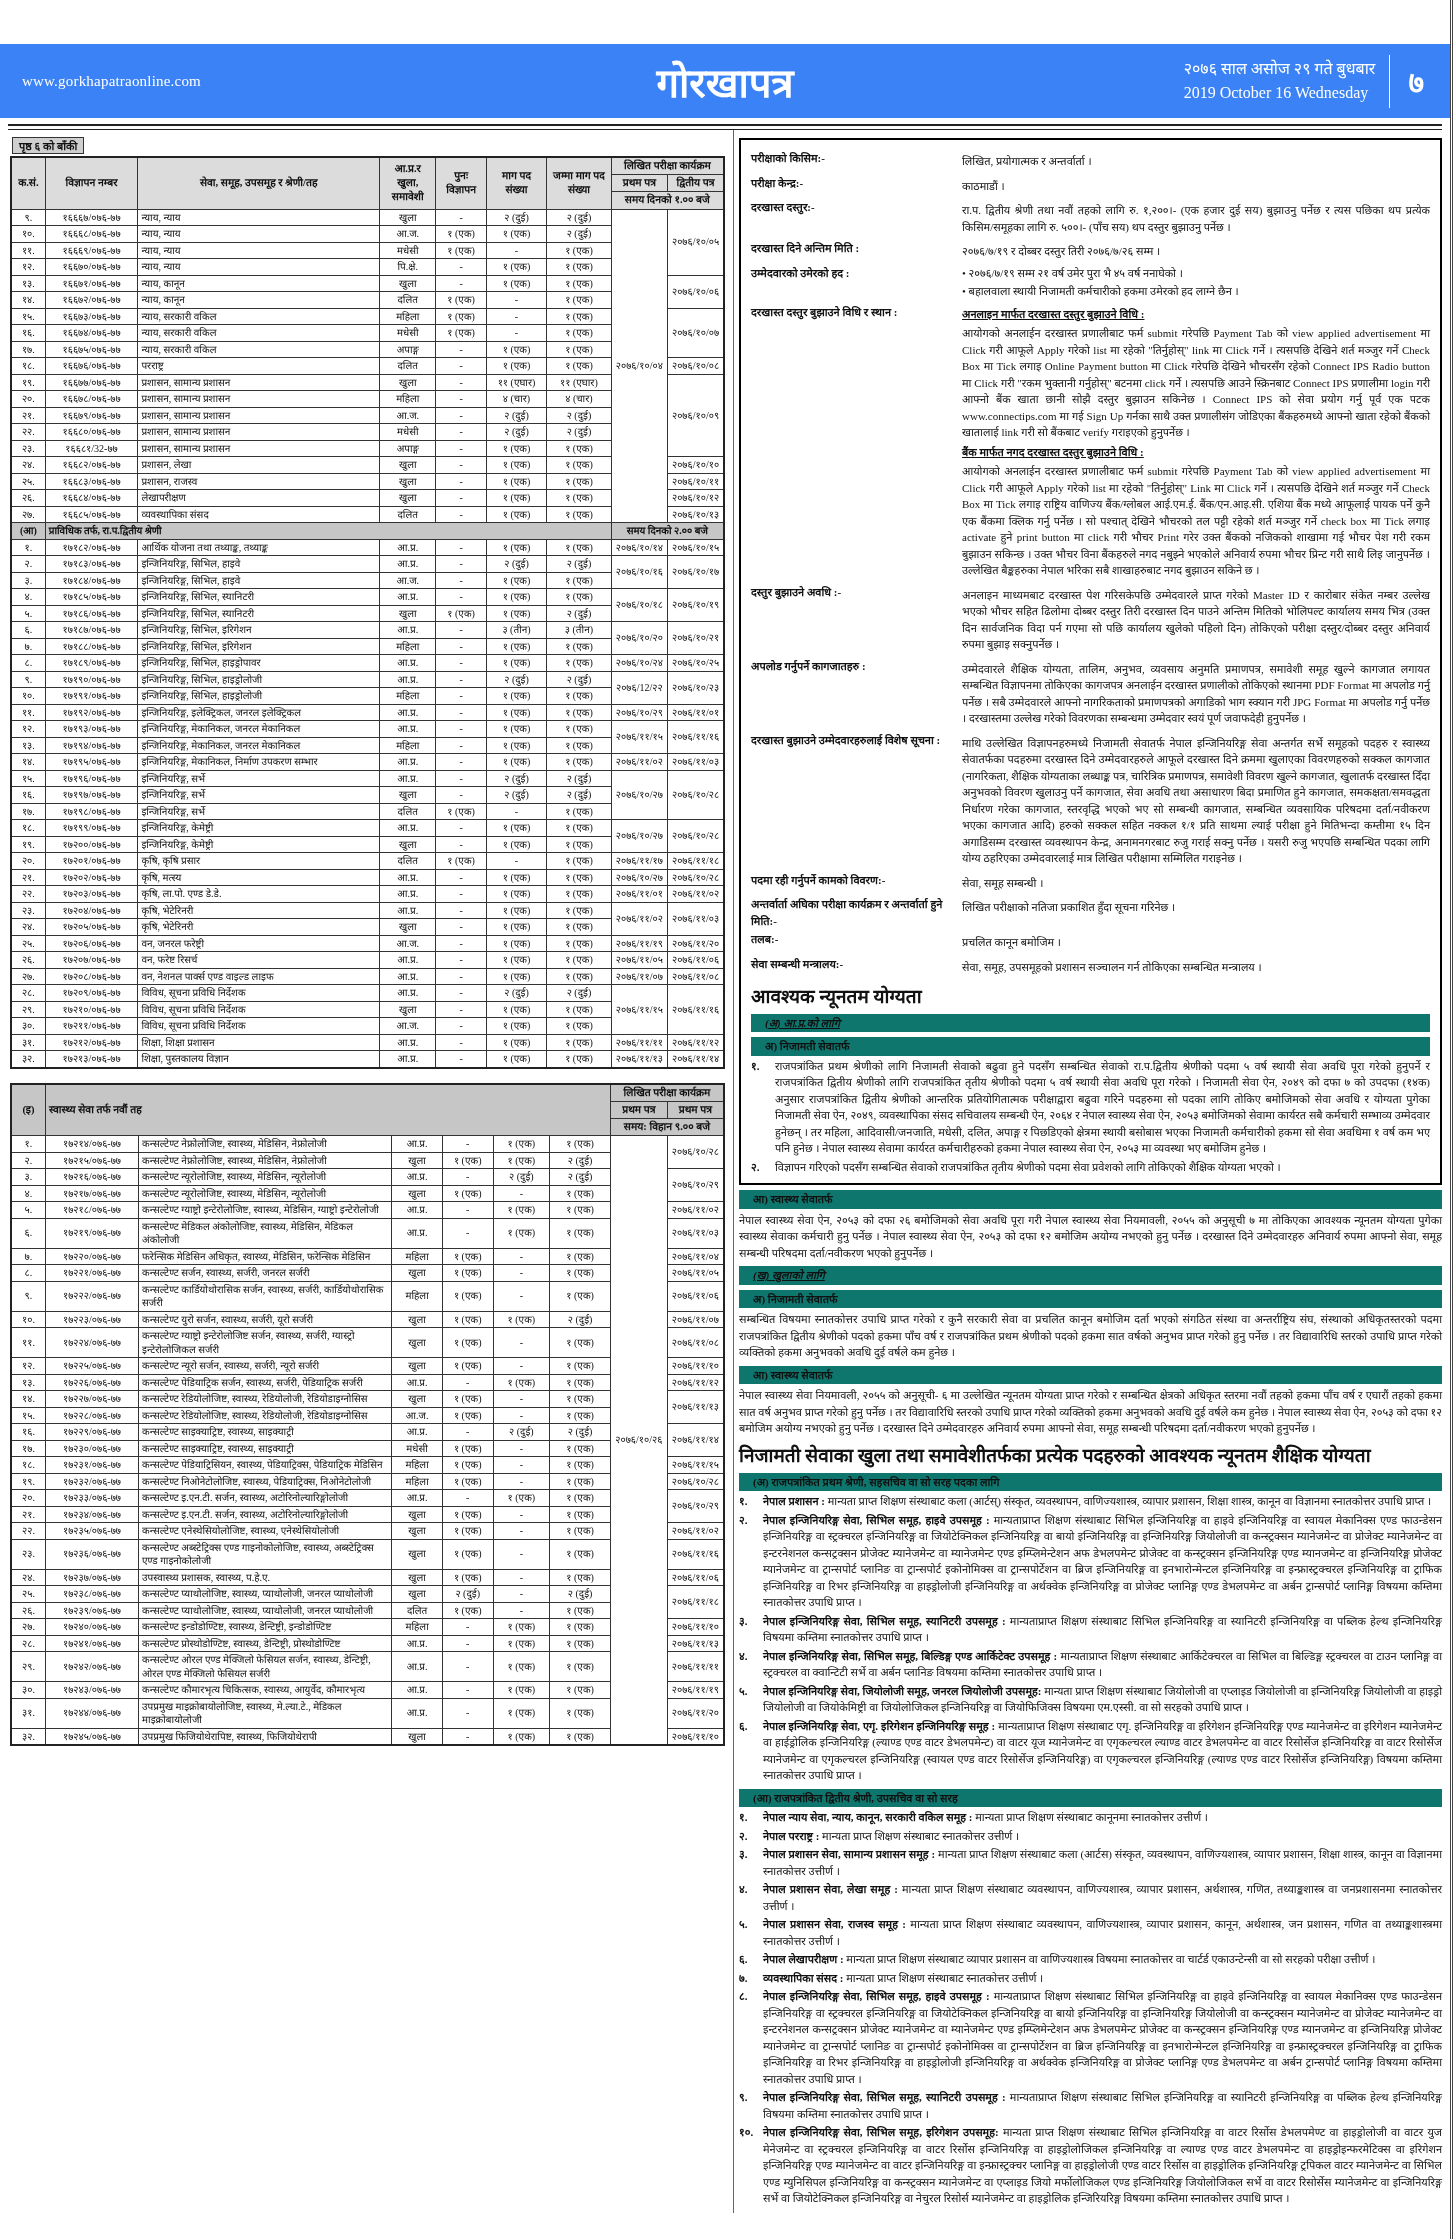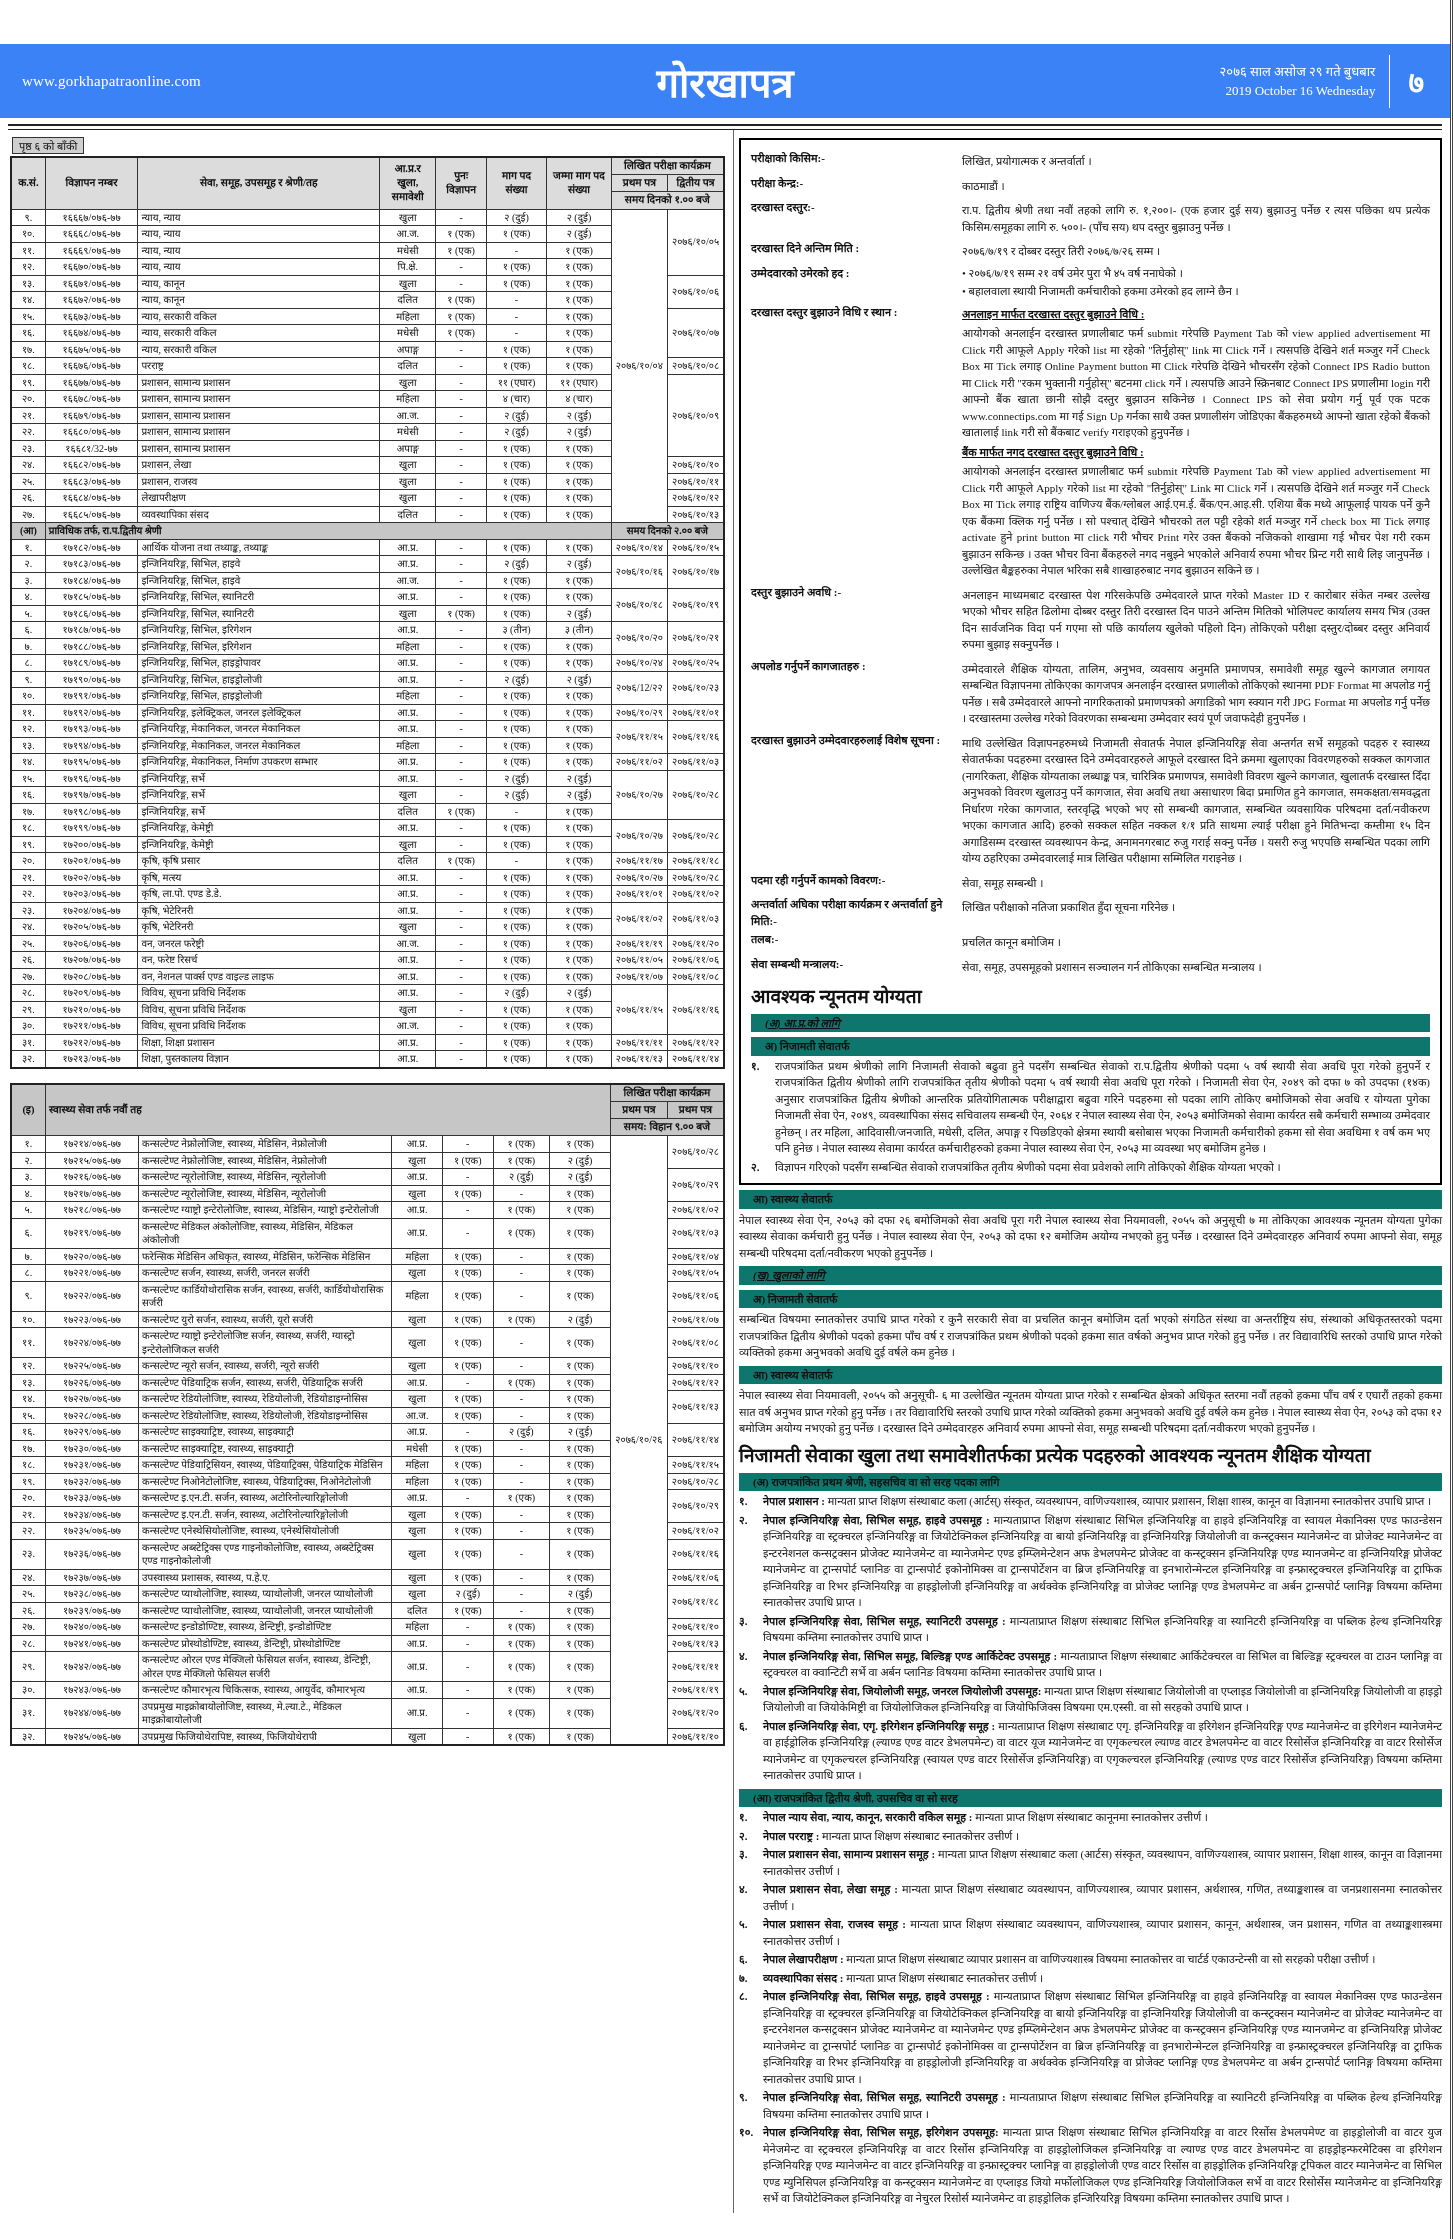--- a/index.html
+++ b/index.html
@@ -5,30 +5,30 @@
   html,body{margin:0;padding:0;background:#ffffff;}
   .page{width:1453px;min-height:2239px;background:#fff;position:relative;
         font-family:"Liberation Serif","DejaVu Serif",serif;color:#111;
         border-right:3px double #444;box-sizing:border-box;}
   .topgap{height:44px;}
   
   .masthead-bar{background:#3b82f6;color:#fff;height:74px;display:flex;align-items:center;
                 padding:0 22px;position:relative;}
   .site{font-size:15px;letter-spacing:.2px;}
   .mast{position:absolute;left:50%;transform:translateX(-50%);font-size:40px;font-weight:bold;}
-  .dates{margin-left:auto;text-align:right;font-size:13px;line-height:1.5;padding-right:14px;}
+  .dates{margin-left:auto;text-align:left;font-size:16px;line-height:1.5;padding-right:14px;}
   .pageno{border-left:1px solid #fff;padding:6px 4px 6px 18px;font-size:30px;font-weight:bold;}
   .rule2{border-top:2px solid #222;border-bottom:1px solid #222;height:3px;margin:6px 8px 0 8px;}
   
   .content{display:flex;padding:6px 8px 4px 10px;position:relative;}
   .left-col{flex:0 0 715px;}
   .col-rule{position:absolute;left:733px;top:0;bottom:0;width:1px;background:#666;}
   .right-col{flex:1;padding-left:14px;font-size:11px;line-height:1.5;}
   .cont-tag{display:inline-block;background:#cfcfcf;border:1px solid #333;font-size:11px;
-            font-weight:normal;padding:0 6px;margin:0 0 2px 2px;}
+            font-weight:bold;padding:0 6px;margin:0 0 2px 2px;}
   
   table{border-collapse:collapse;width:100%;margin-bottom:14px;border:2px solid #222;}
   th,td{border:1px solid #333;padding:1px 3px;font-size:10px;line-height:1.35;
         text-align:center;vertical-align:middle;}
   th{font-size:10.5px;background:#dcdcdc;}
   td.L{text-align:left;}
   .sec{background:#c6c6c6;font-weight:bold;}
   .secL{text-align:left;}
   
   .rbox{border:2px solid #000;padding:8px 10px 6px 10px;margin-top:2px;}

